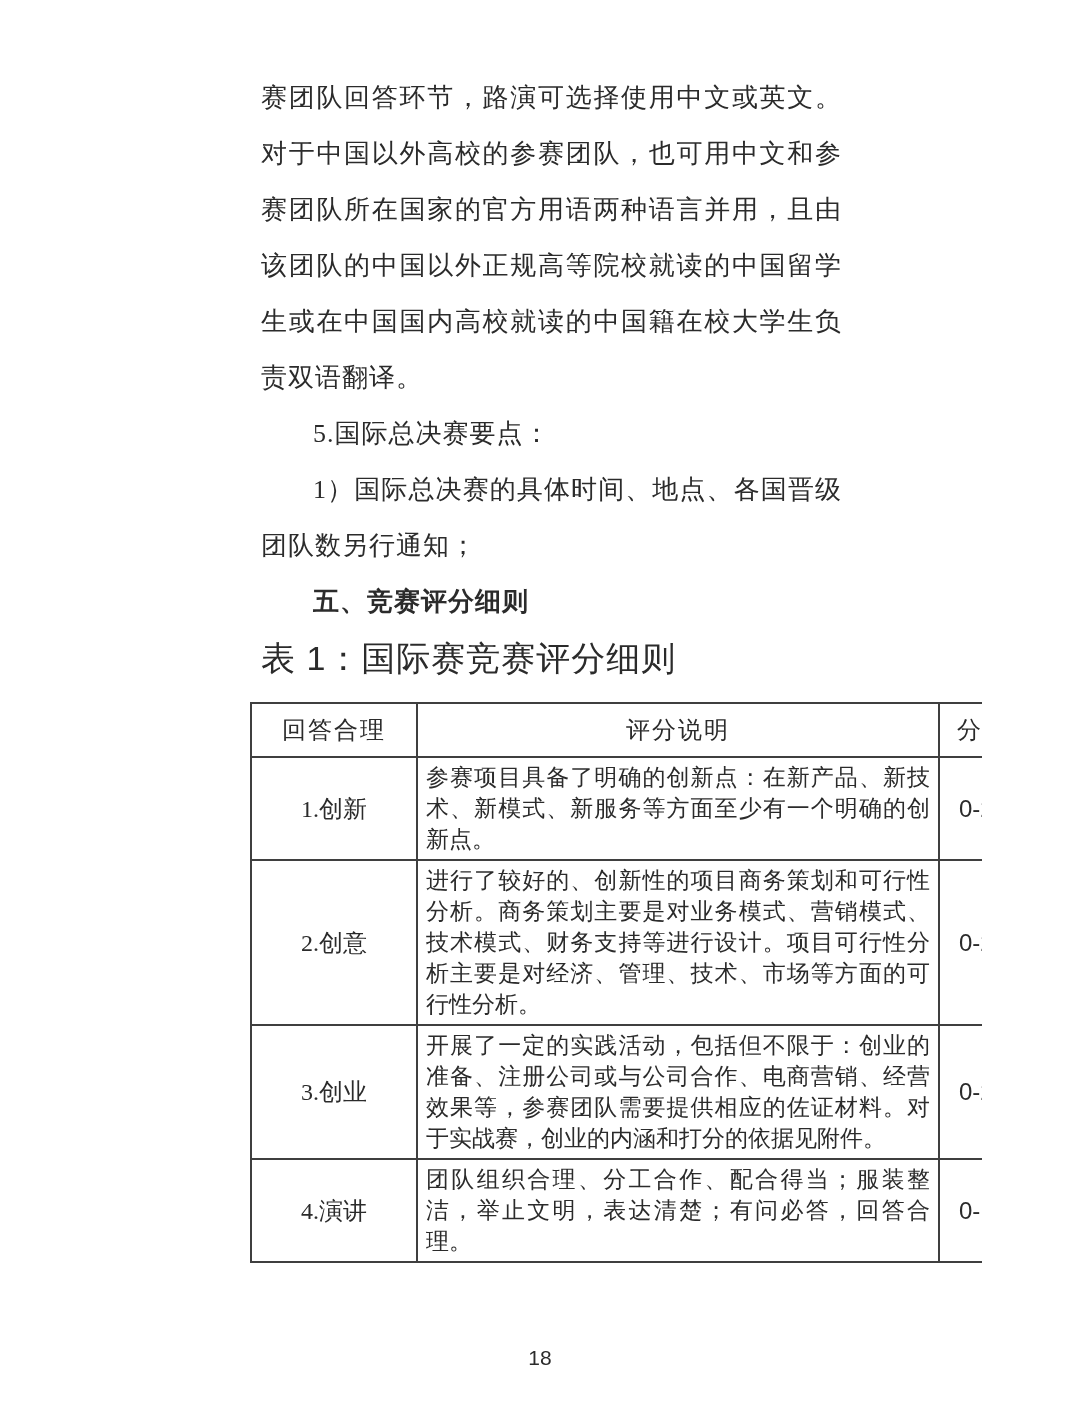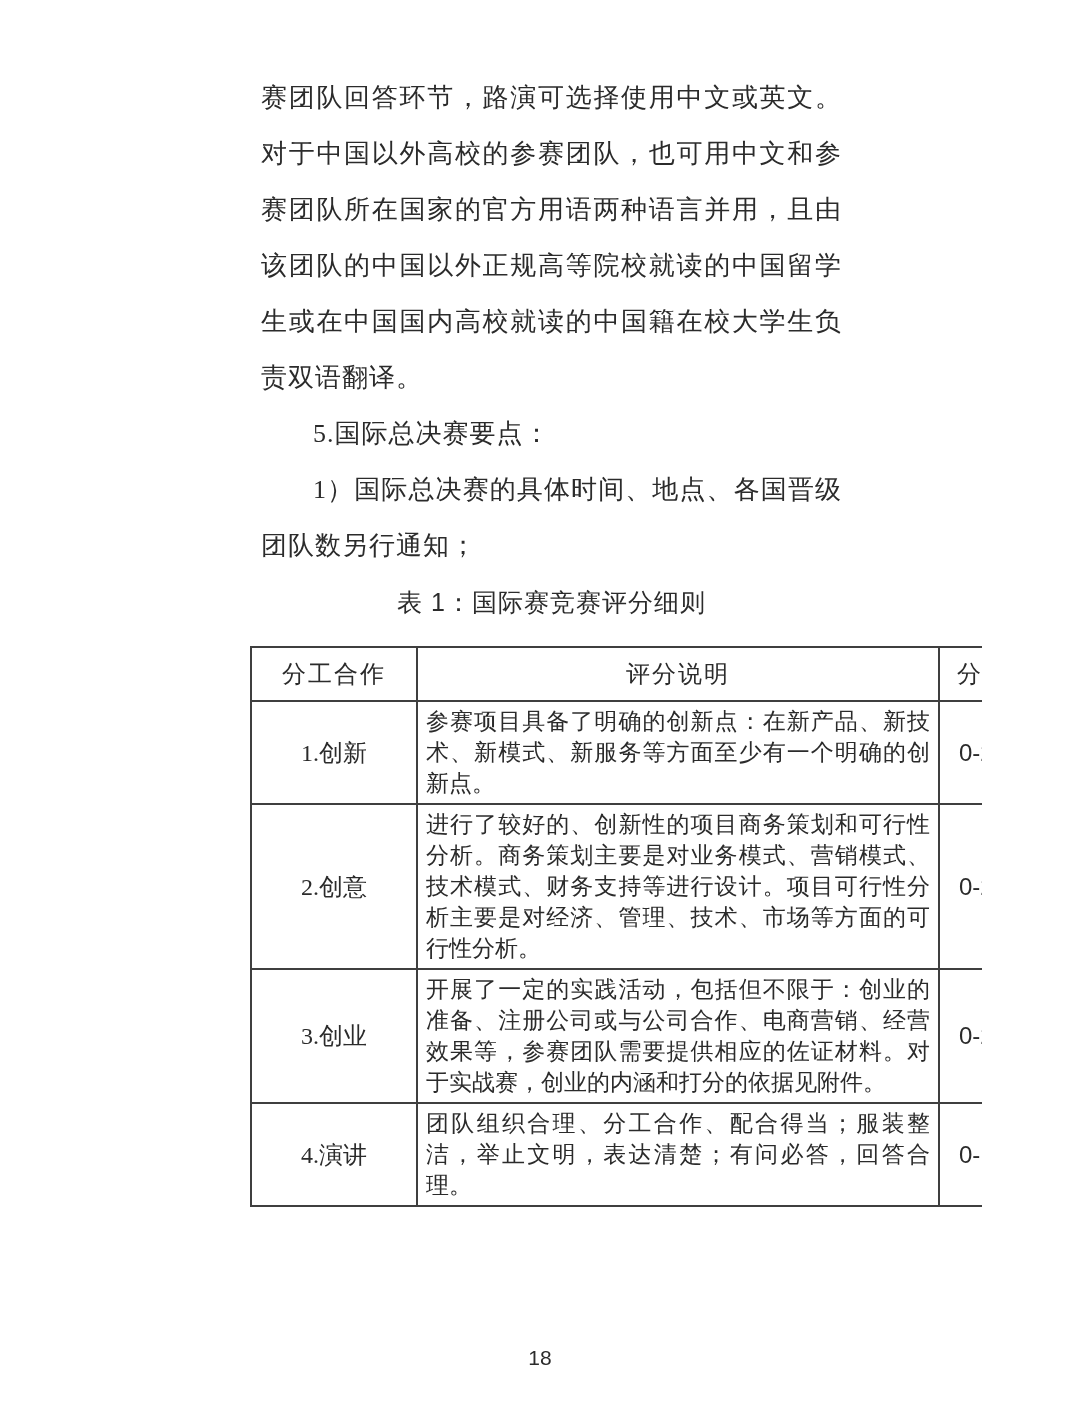--- a/index.html
+++ b/index.html
@@ -31,23 +31,22 @@
     letter-spacing: 1px;
   }
   .indent {
     text-indent: 2em;
   }
   .bold {
     font-weight: bold;
   }
   .caption {
     margin: 0;
-    font-size: 25px;
+    font-size: 34px;
     line-height: 56px;
-    text-align: center;
     font-family: "Liberation Sans", "DejaVu Sans", sans-serif;
     letter-spacing: 1px;
   }
   table.score-table {
     border-collapse: collapse;
     width: 776px;
     margin-left: -11px;
     margin-top: 16px;
     table-layout: fixed;
   }
@@ -102,33 +101,34 @@
 <div class="page">
   <div class="content">
 
     <p class="body">赛团队回答环节，路演可选择使用中文或英文。对于中国以外高校的参赛团队，也可用中文和参赛团队所在国家的官方用语两种语言并用，且由该团队的中国以外正规高等院校就读的中国留学生或在中国国内高校就读的中国籍在校大学生负责双语翻译。</p>
 
     <p class="body indent">5.国际总决赛要点：</p>
 
     <p class="body indent">1）国际总决赛的具体时间、地点、各国晋级团队数另行通知；</p>
 
 
+    <p class="body indent bold">五、竞赛评分细则</p>
 
 
     <p class="caption">表 1：国际赛竞赛评分细则</p>
 
     <table class="score-table">
       <colgroup>
         <col class="c-item">
         <col class="c-desc">
         <col class="c-score">
       </colgroup>
       <thead>
         <tr>
-          <th>分工合作</th>
+          <th>回答合理</th>
           <th>评分说明</th>
           <th>分值</th>
         </tr>
       </thead>
       <tbody>
         <tr>
           <td class="item">1.创新</td>
           <td class="desc">参赛项目具备了明确的创新点：在新产品、新技术、新模式、新服务等方面至少有一个明确的创新点。</td>
           <td class="score">0-25</td>
         </tr>

